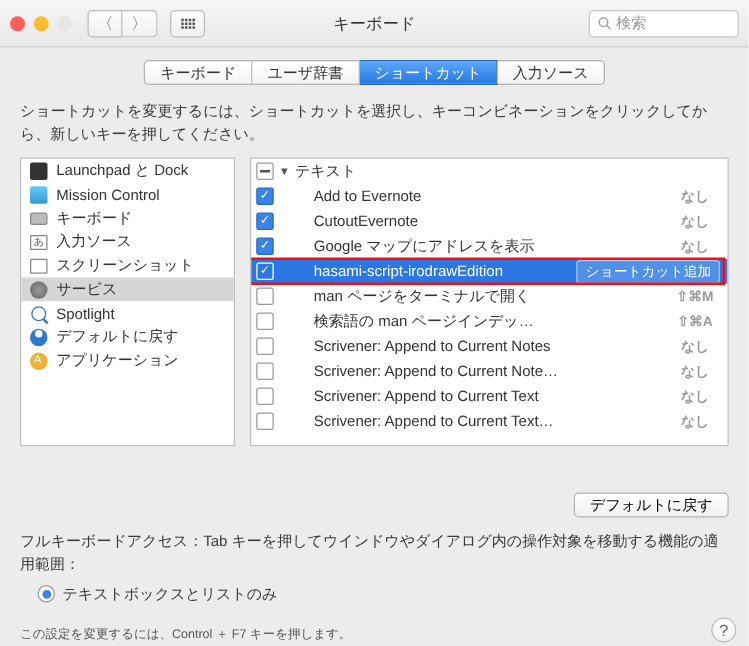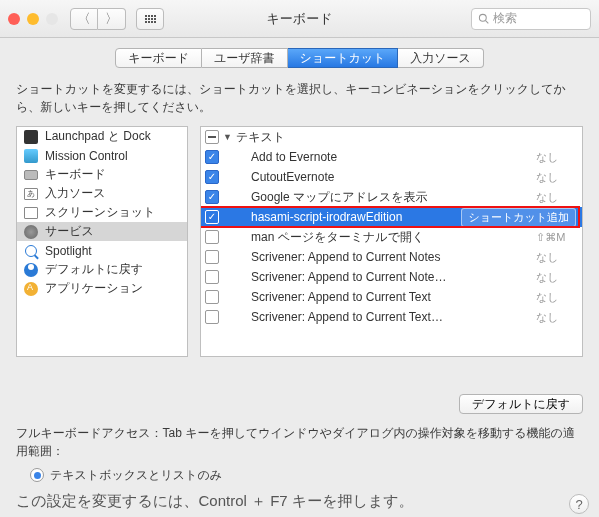--- a/index.html
+++ b/index.html
@@ -54,41 +54,41 @@
 .right-header .chk { width: 14px; height: 14px; border: 1px solid #999; border-radius: 2px; background: #fff; display: inline-flex; align-items: center; justify-content: center; }
 .right-header .chk.minus::after { content: ""; width: 8px; height: 2px; background: #555; }
 .right-header .tri { font-size: 9px; color: #555; }
 .right-header .hdr-label { font-weight: normal; }
 
 .right-item { display: flex; align-items: center; height: 20px; padding: 0 6px 0 4px; gap: 4px; }
 .right-item .chk { width: 14px; height: 14px; border: 1px solid #999; border-radius: 2px; background: #fff; flex-shrink: 0; display: inline-flex; align-items: center; justify-content: center; margin-left: 0; }
 .right-item .chk.checked { background: #3a84e8; border-color: #2a67c9; }
 .right-item .chk.checked::after { content: "✓"; color: #fff; font-size: 10px; line-height: 1; }
 .right-item .item-label { margin-left: 28px; flex: 1; font-size: 12px; white-space: nowrap; overflow: hidden; text-overflow: ellipsis; }
-.right-item .shortcut { color: #9a9a9a; font-size: 11px; min-width: 40px; text-align: left; }
+.right-item .shortcut { color: #9a9a9a; font-size: 11px; min-width: 40px; text-align: center; font-weight: bold; }
 .right-item.selected { background: #2b78e4; color: #fff; justify-content: space-between; }
 .right-item.selected .chk { border-color: #fff; background: #2b78e4; }
 .right-item.selected .chk.checked::after { color: #fff; }
 .right-item.selected .shortcut-btn { background: rgba(255,255,255,0.18); border: 1px solid rgba(255,255,255,0.5); color: #fff; border-radius: 3px; padding: 1px 6px; font-size: 11px; }
 .right-item .shortcut-btn { background: rgba(255,255,255,0.18); border: 1px solid rgba(255,255,255,0.5); color: #fff; border-radius: 3px; padding: 1px 6px; font-size: 11px; }
 .right-item.selected .item-label { color: #fff; }
 
 .red-box-right { position: absolute; border: 2px solid #e11; pointer-events: none; }
 
 
 .defaults-row { display: flex; justify-content: flex-end; padding: 6px 16px 0; }
 .defaults-btn { height: 20px; padding: 0 12px; background: linear-gradient(#fff,#f1f1f1); border: 1px solid #b4b4b4; border-radius: 4px; font-size: 12px; margin-top: 12px; }
 
 
 .fka { padding: 10px 16px 6px; font-size: 12px; color: #3a3a3a; line-height: 1.5; }
 .fka .desc2 { margin-bottom: 6px; }
 .radio-row { display: flex; align-items: center; gap: 6px; margin-left: 14px; height: 18px; }
 .radio { width: 14px; height: 14px; border: 1px solid #9a9a9a; border-radius: 50%; background: #fff; display: inline-flex; align-items: center; justify-content: center; }
 .radio.checked::after { content: ""; width: 7px; height: 7px; border-radius: 50%; background: #3a84e8; }
-.hint { margin-top: 6px; font-size: 15px; color: #555; }
+.hint { margin-top: 16px; font-size: 10px; color: #555; }
 
 .bottom-bar { position: absolute; bottom: 0; left: 0; right: 0; height: 26px; display: flex; align-items: center; justify-content: flex-end; padding-right: 10px; }
 .help-btn { width: 20px; height: 20px; border: 1px solid #bcbcbc; border-radius: 50%; background: linear-gradient(#fff,#f0f0f0); display: flex; align-items: center; justify-content: center; color: #666; font-size: 13px; }
 
 
 .ic-launchpad { background: #333; border-radius: 2px; width: 14px; height: 14px; }
 .ic-mission { background: linear-gradient(#6cf,#39c); border-radius: 2px; width: 14px; height: 14px; }
 .ic-keyboard { background: #bbb; border-radius: 2px; width: 14px; height: 10px; border: 1px solid #888; }
 .ic-input { background: #fff; border: 1px solid #888; width: 14px; height: 12px; border-radius: 1px; position: relative; }
 .ic-input::after { content:"あ"; position:absolute; font-size:8px; left:2px; top:-1px; color:#555; }
@@ -241,20 +241,25 @@
             <span class="item-label">hasami-script-irodrawEdition</span>
             <span class="shortcut-btn">ショートカット追加</span>
           </li>
           <li class="right-item">
             <span class="chk"></span>
             <span class="item-label">man ページをターミナルで開く</span>
             <span class="shortcut">⇧⌘M</span>
           </li>
           <li class="right-item">
             <span class="chk"></span>
+            <span class="item-label">検索語の man ページインデッ…</span>
+            <span class="shortcut">⇧⌘A</span>
+          </li>
+          <li class="right-item">
+            <span class="chk"></span>
             <span class="item-label">Scrivener: Append to Current Notes</span>
             <span class="shortcut">なし</span>
           </li>
           <li class="right-item">
             <span class="chk"></span>
             <span class="item-label">Scrivener: Append to Current Note…</span>
             <span class="shortcut">なし</span>
           </li>
           <li class="right-item">
             <span class="chk"></span>

